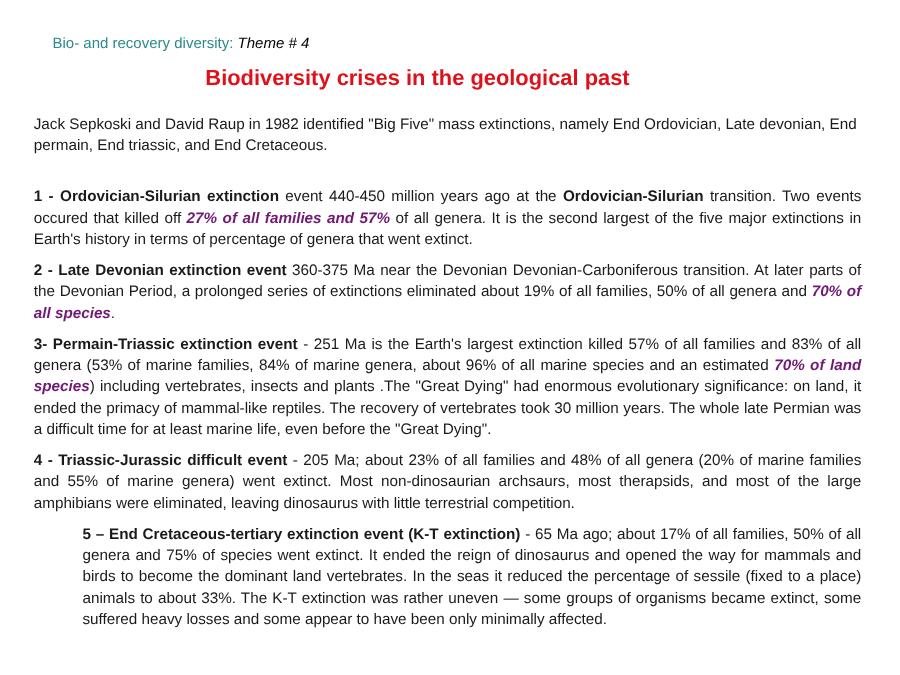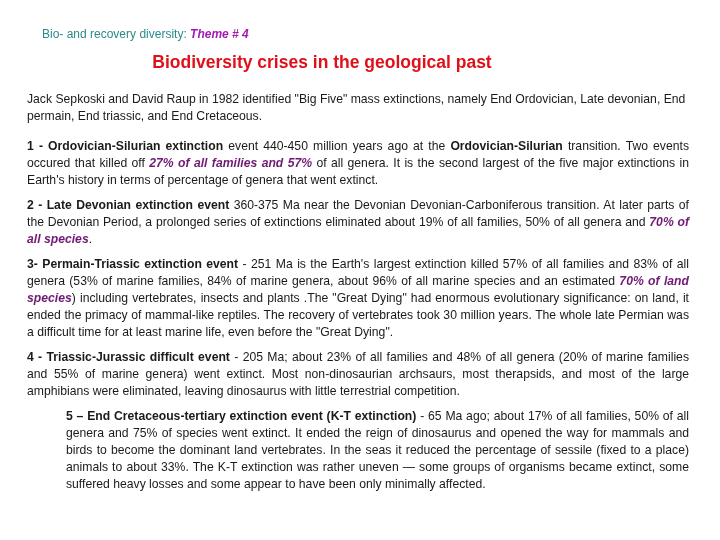--- a/index.html
+++ b/index.html
@@ -17,27 +17,26 @@
     }
     .header-line {
       position: absolute;
       left: 42px;
       top: 27px;
       font-size: 12px;
       color: #2a8a8a;
       white-space: nowrap;
     }
     .header-line .theme {
-      color: #a21caf;
+      color: #000000;
       font-style: italic;
-      font-weight: bold;
     }
     .page-title {
       position: absolute;
-      left: 0;
+      left: 12px;
       width: 588px;
       top: 52px;
       text-align: center;
       font-size: 17.5px;
       font-weight: bold;
       color: #e0101a;
       padding-left: 56px;
       box-sizing: border-box;
     }
     .content {
@@ -47,21 +46,21 @@
       width: 662px;
       font-size: 12.2px;
       line-height: 17px;
     }
     .content p {
       margin: 0 0 8px 0;
       text-align: justify;
     }
     .content p.intro {
       text-align: left;
-      margin-bottom: 13px;
+      margin-bottom: 24px;
     }
     .content p.last {
       margin-bottom: 0;
       margin-left: 39px;
     }
     .hl {
       color: #701a75;
       font-weight: bold;
       font-style: italic;
     }

